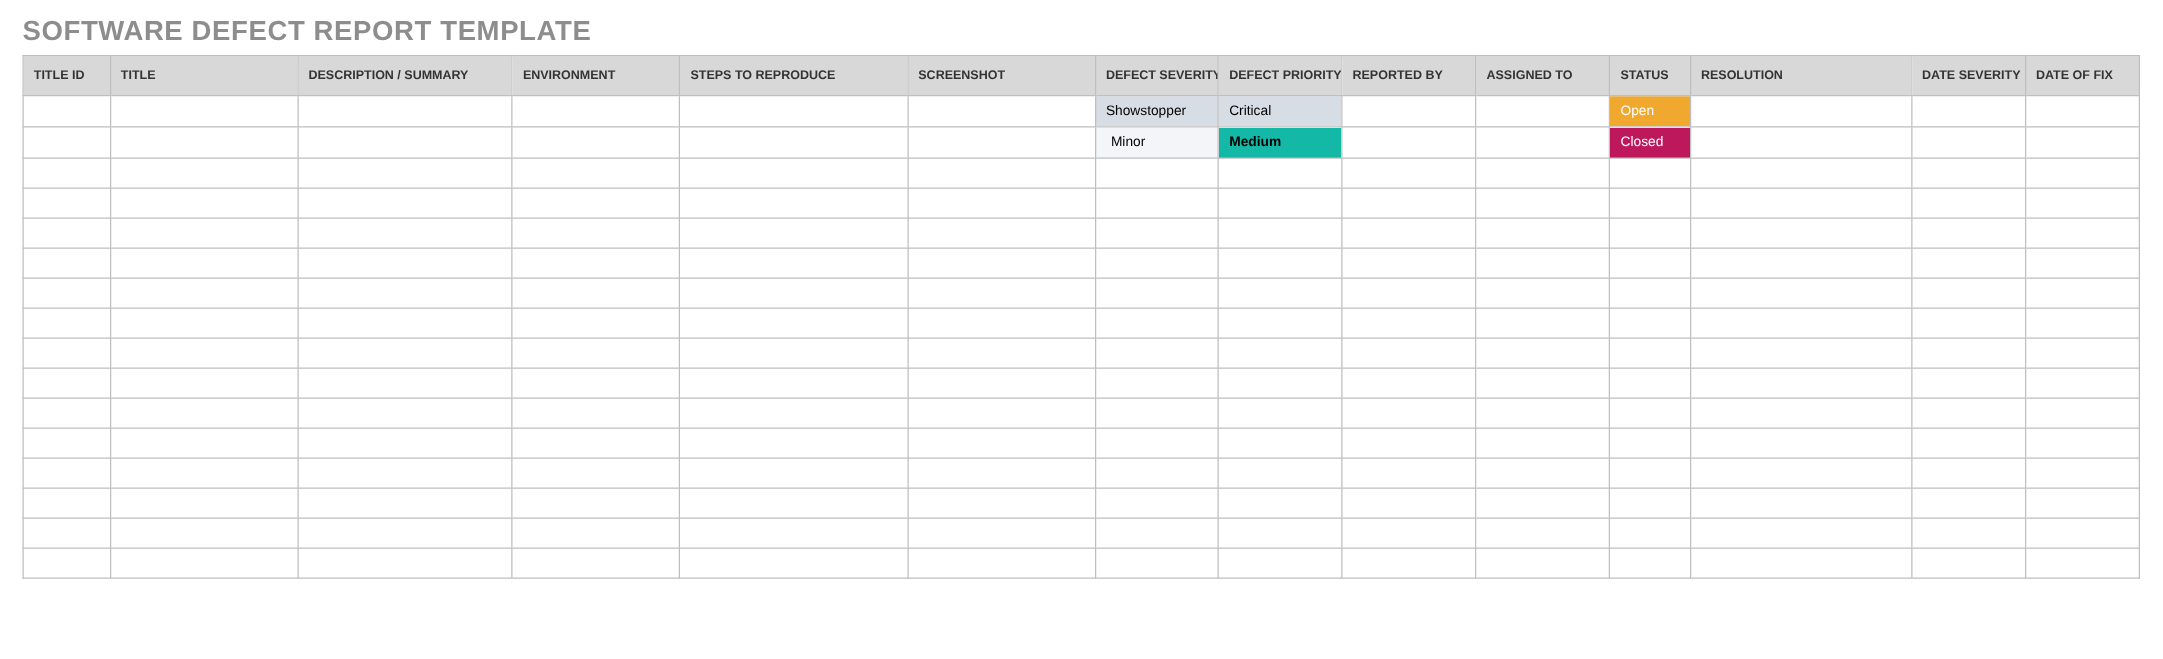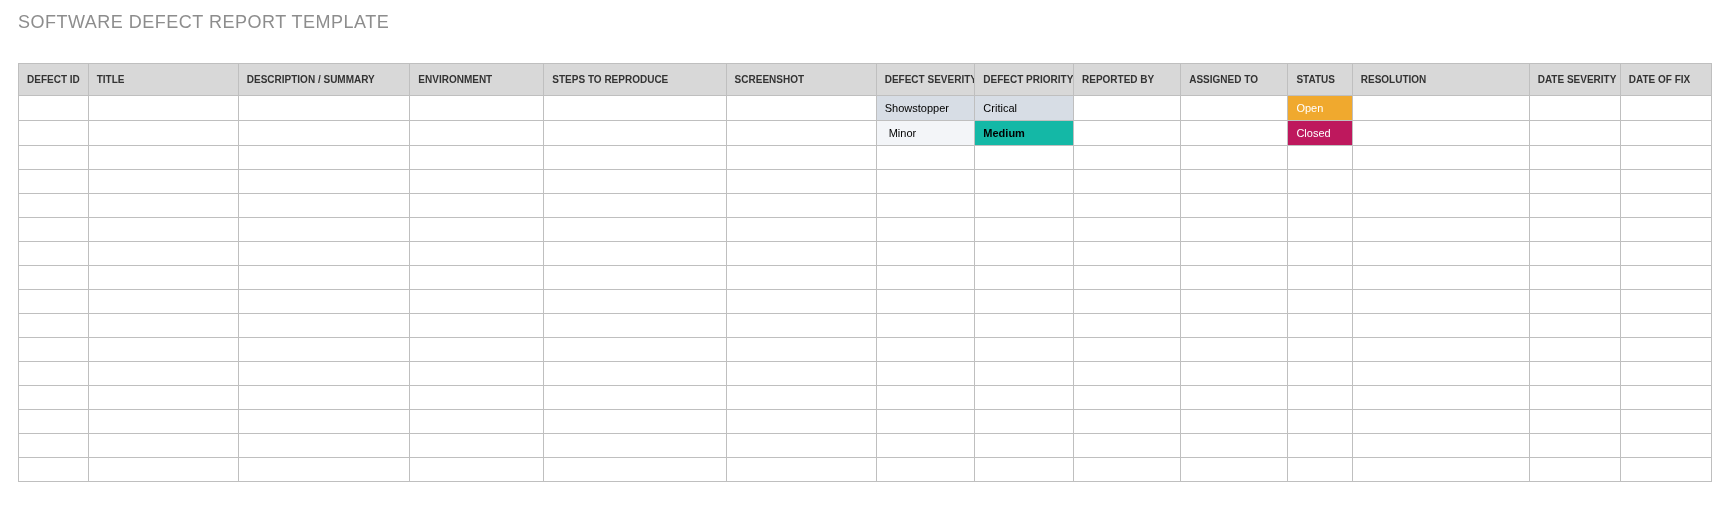--- a/index.html
+++ b/index.html
@@ -3,25 +3,25 @@
 <meta charset="utf-8">
 <style>
   * { box-sizing: border-box; margin: 0; padding: 0; }
   body {
     font-family: Arial, Helvetica, sans-serif;
     background: #ffffff;
     padding: 12px 18px;
     width: 1730px;
   }
   .title {
-    font-size: 18px;
-    font-weight: normal;
+    font-size: 22px;
+    font-weight: bold;
     letter-spacing: 0.5px;
     color: #8d8d8d;
-    margin-bottom: 30px;
+    margin-bottom: 6px;
   }
   table {
     border-collapse: collapse;
     width: 100%;
     table-layout: fixed;
   }
   th, td {
     border: 1px solid #bfbfbf;
     font-size: 11px;
     padding: 6px 8px;
@@ -81,21 +81,21 @@
       <col class="c-pri">
     <col class="c-rep">
       <col class="c-assign">
       <col class="c-status">
       <col class="c-res">
     <col class="c-drep">
       <col class="c-dfix">
   </colgroup>
   <thead>
     <tr>
-      <th>DEFECT ID</th>
+      <th>TITLE ID</th>
       <th>TITLE</th>
       <th>DESCRIPTION / SUMMARY</th>
       <th>ENVIRONMENT</th>
       <th>STEPS TO REPRODUCE</th>
       <th>SCREENSHOT</th>
       <th>DEFECT SEVERITY</th>
       <th>DEFECT PRIORITY</th>
       <th>REPORTED BY</th>
       <th>ASSIGNED TO</th>
       <th>STATUS</th>

